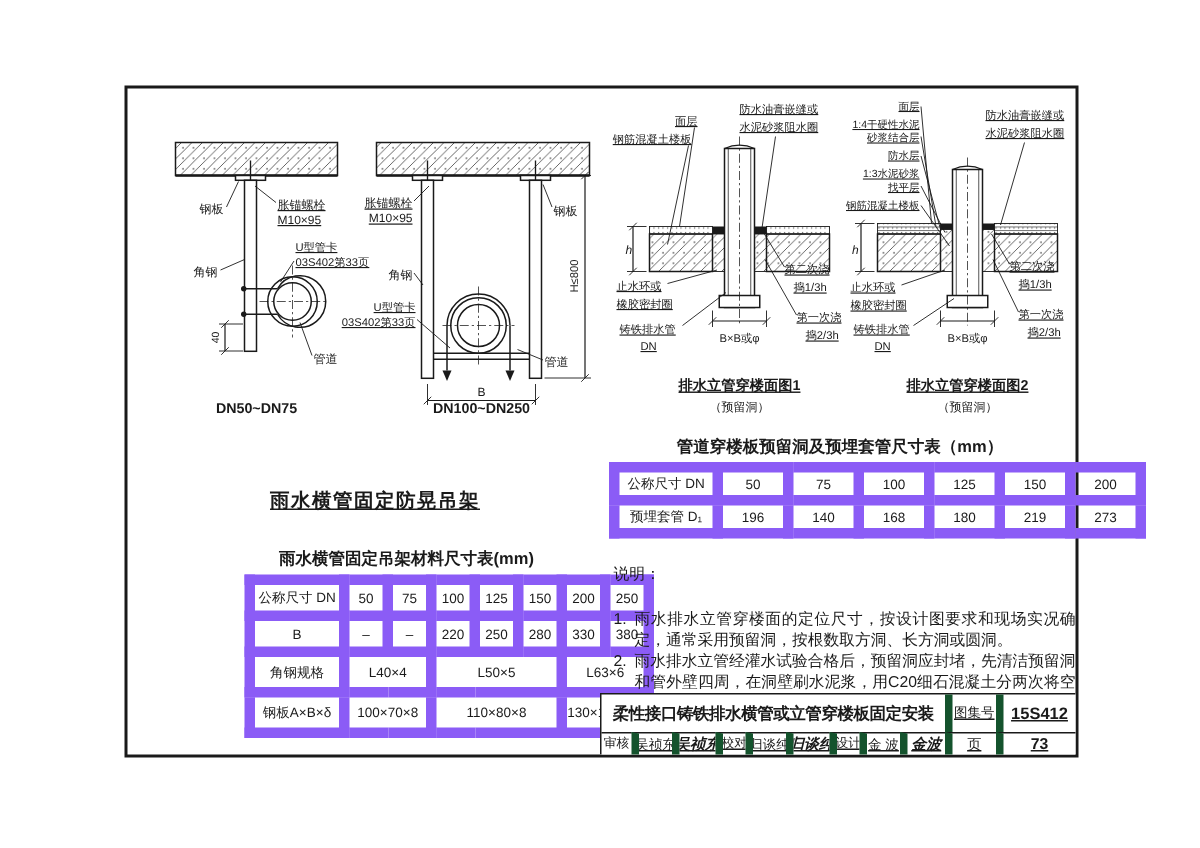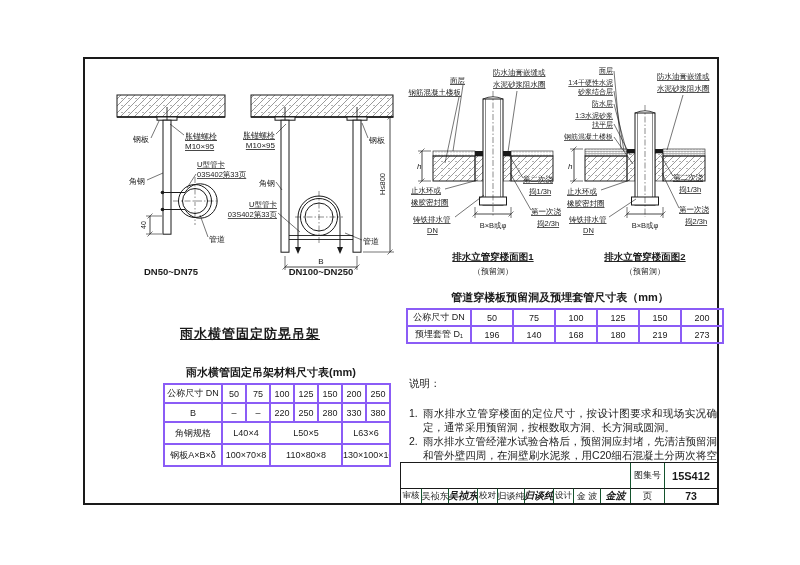--- a/index.html
+++ b/index.html
@@ -11,21 +11,21 @@
   .u{text-decoration:underline;}
   .svg-hangers{left:14px;top:30px;}
   .svg-details{left:320px;top:2px;}
   .hanger-title{position:absolute;left:0;top:266px;width:330px;text-align:center;
                 font-size:13px;font-weight:bold;text-decoration:underline;letter-spacing:1px;}
   
   .tbl-left{position:absolute;left:78px;top:306px;width:216px;}
   .tbl-right{position:absolute;left:321px;top:231px;width:308px;}
   .tbl-title{text-align:center;font-size:11px;font-weight:bold;margin-bottom:3px;white-space:nowrap;}
   table{border-collapse:collapse;border:1.5px solid #1a1a1a;table-layout:fixed;}
-  td{border:2px solid #8b5cf6;text-align:center;font-size:9px;padding:0;white-space:nowrap;overflow:hidden;}
+  td{border:7px solid #8b5cf6;text-align:center;font-size:9px;padding:0;white-space:nowrap;overflow:hidden;}
   .tbl-left table{width:212px;}
   .tbl-left td{height:17px;}
   .tbl-left tr:nth-child(n+3) td{height:20px;}
   .tbl-left td.lab{width:56px;}
   .tbl-left td.c{width:22px;}
   .tbl-right table{width:302px;}
   .tbl-right td{height:15px;}
   .tbl-right td.lab{width:62px;}
   .tbl-right td.c{width:40px;}
   
@@ -33,21 +33,21 @@
   .notes .hd{font-weight:normal;margin-bottom:16px;}
   .note{display:flex;}
   .note .num{width:14px;flex:none;}
   .note .txt{flex:1;text-align:justify;}
   
   .tb{position:absolute;right:0;bottom:0;width:316px;height:40px;border-top:1.6px solid #1a1a1a;
       border-left:1.6px solid #1a1a1a;display:grid;
       grid-template-columns:20px 27px 29px 20px 27px 29px 20px 27px 30px 34px 1fr;
       grid-template-rows:25px 1fr;background:#fff;}
   .tb>div{display:flex;align-items:center;justify-content:center;overflow:hidden;white-space:nowrap;}
-  .tb .bl{border-left:1px solid #14532d;}
+  .tb .bl{border-left:5px solid #14532d;text-decoration:underline;}
   .tb .bt{border-top:1px solid #1a1a1a;}
   .tb-main{grid-column:1/10;font-size:11px;font-weight:bold;letter-spacing:-0.3px;}
   .tb-atlas-label{grid-column:10/11;font-size:9px;}
   .tb-atlas-no{grid-column:11/12;font-size:11px;font-weight:bold;}
   .tb-role{font-size:8.5px;}
   .tb-name{font-size:9px;}
   .tb-sig{font-size:10px;font-style:italic;font-weight:bold;}
   .tb-page-label{font-size:9.5px;}
   .tb-page-no{font-size:10.5px;font-weight:bold;}
 </style>
@@ -369,20 +369,21 @@
       <span class="num">1.</span>
       <span class="txt">雨水排水立管穿楼面的定位尺寸，按设计图要求和现场实况确定，通常采用预留洞，按根数取方洞、长方洞或圆洞。</span>
     </div>
     <div class="note">
       <span class="num">2.</span>
       <span class="txt">雨水排水立管经灌水试验合格后，预留洞应封堵，先清洁预留洞和管外壁四周，在洞壁刷水泥浆，用C20细石混凝土分两次将空隙捣实，第一次浇捣2/3h，第二次浇捣1/3h。</span>
     </div>
   </div>
 
   <div class="tb">
+    <div class="tb-main">柔性接口铸铁排水横管或立管穿楼板固定安装</div>
     <div class="tb-atlas-label bl">图集号</div>
     <div class="tb-atlas-no bl">15S412</div>
 
     <div class="tb-role bt">审核</div>
     <div class="tb-name bt bl">吴祯东</div>
     <div class="tb-sig bt bl">吴祯东</div>
     <div class="tb-role bt bl">校对</div>
     <div class="tb-name bt bl">归谈纯</div>
     <div class="tb-sig bt bl">归谈纯</div>
     <div class="tb-role bt bl">设计</div>

